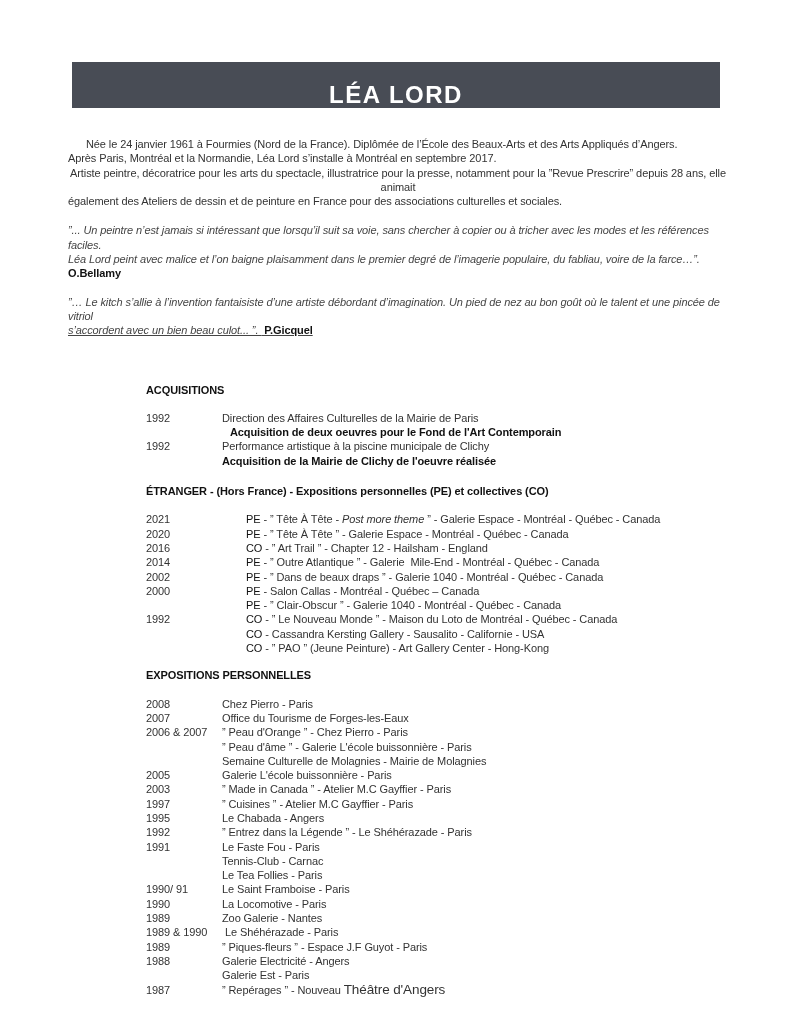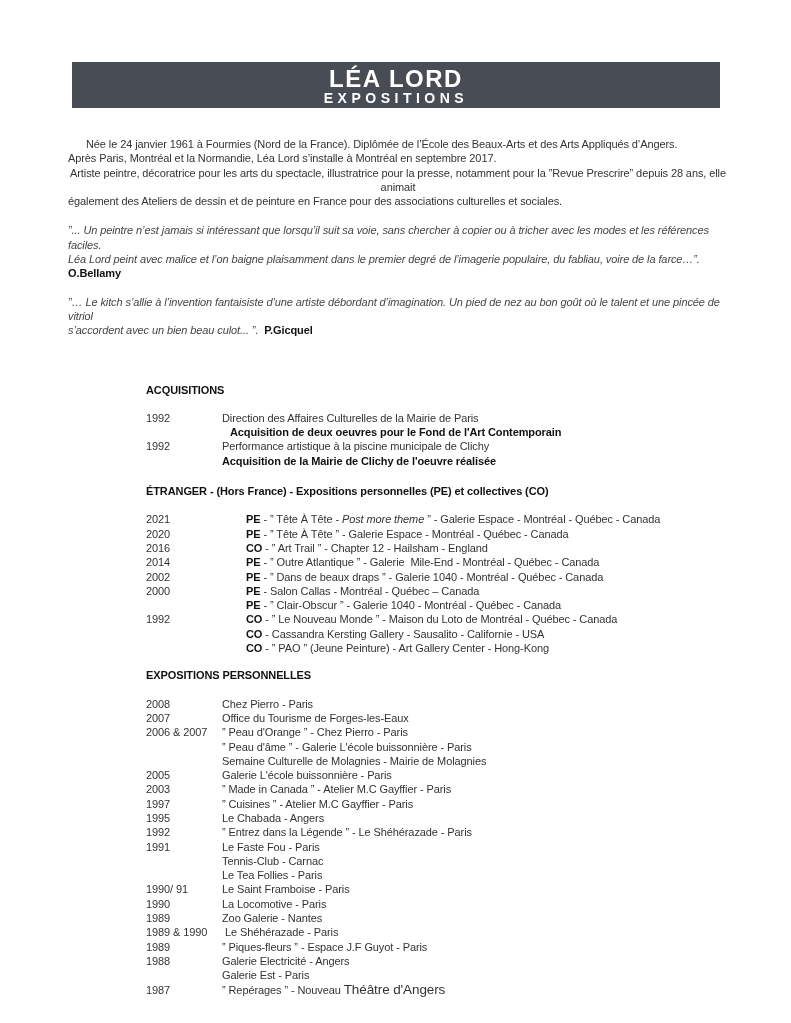--- a/index.html
+++ b/index.html
@@ -5,37 +5,37 @@
   html,body{margin:0;padding:0;background:#fff;}
   .page{
     position:relative;width:791px;height:1023px;background:#ffffff;overflow:hidden;
     font-family:"Liberation Sans","DejaVu Sans",sans-serif;
     font-size:11px;line-height:14.3px;color:#333;letter-spacing:-0.1px;
   }
   .header-bar{
     position:absolute;left:72px;top:62px;width:648px;height:46px;
     text-align:center;color:#ffffff;
   }
-  .header-title{font-size:24px;font-weight:bold;letter-spacing:1.5px;line-height:26px;padding-top:4px;}
+  .header-title{font-size:24px;font-weight:bold;letter-spacing:1.5px;line-height:26px;padding-top:20px;}
   .header-subtitle{font-size:14px;font-weight:bold;letter-spacing:4.5px;line-height:12px;}
   .content{position:absolute;left:68px;top:137px;width:660px;}
   .quote{margin-top:15px;color:#444;}
   .quote2{margin-top:14px;}
   .it{font-style:italic;}
   .author{font-weight:bold;font-style:normal;color:#111;}
   .section{margin-left:78px;}
   .sec-acquisitions{margin-top:45px;}
   .sec-etranger{margin-top:16px;}
   .sec-personnelles{margin-top:13px;}
   .section-heading{font-weight:bold;color:#111;margin-bottom:14px;white-space:pre-wrap;}
   .row{display:flex;}
   .year{width:76px;flex-shrink:0;white-space:pre-wrap;}
   .rtext{white-space:pre-wrap;}
   .bold{font-weight:bold;color:#111;}
-  .tag{font-weight:bold;color:#111;padding-left:24px;}
+  .tag{font-weight:normal;color:#111;padding-left:24px;}
   .big{font-size:13.5px;line-height:14.3px;}
 </style>
 </head>
 <body>
 
 <div class="page">
 
   <div class="header-bar" style="background: rgb(72, 76, 85);">
     <div class="header-title">LÉA LORD</div>
     <div class="header-subtitle">EXPOSITIONS</div>
@@ -50,21 +50,21 @@
         <div style="white-space: pre-wrap;">également des Ateliers de dessin et de peinture en France pour des associations culturelles et sociales.</div>
       </div>
 
     <div class="quote quote1">
         <div style="white-space: pre-wrap;"><span class="it">”... Un peintre n’est jamais si intéressant que lorsqu’il suit sa voie, sans chercher à copier ou à tricher avec les modes et les références faciles.</span></div>
         <div style="white-space: pre-wrap;"><span class="it">Léa Lord peint avec malice et l’on baigne plaisamment dans le premier degré de l’imagerie populaire, du fabliau, voire de la farce…”.</span></div>
         <div class="author">O.Bellamy</div>
       </div>
     <div class="quote quote2">
         <div style="white-space: pre-wrap;"><span class="it">”… Le kitch s’allie à l’invention fantaisiste d’une artiste débordant d’imagination. Un pied de nez au bon goût où le talent et une pincée de vitriol</span></div>
-        <div style="white-space: pre-wrap;"><span class="it">s’accordent avec un bien beau culot... ”. </span><span class="author"> P.Gicquel</span></div>
+        <div style="white-space: pre-wrap; text-decoration: underline;"><span class="it">s’accordent avec un bien beau culot... ”. </span><span class="author"> P.Gicquel</span></div>
       </div>
 
     <div class="section sec-acquisitions">
       <div class="section-heading">ACQUISITIONS</div>
       <div class="rows">
           <div class="row">
             <div class="year">1992</div>
             <div class="rtext"><div style="white-space: pre-wrap;">Direction des Affaires Culturelles de la Mairie de Paris</div><div class="bold" style="white-space: pre-wrap; margin-left: 8px;">Acquisition de deux oeuvres pour le Fond de l'Art Contemporain</div></div>
           </div>
           <div class="row">

